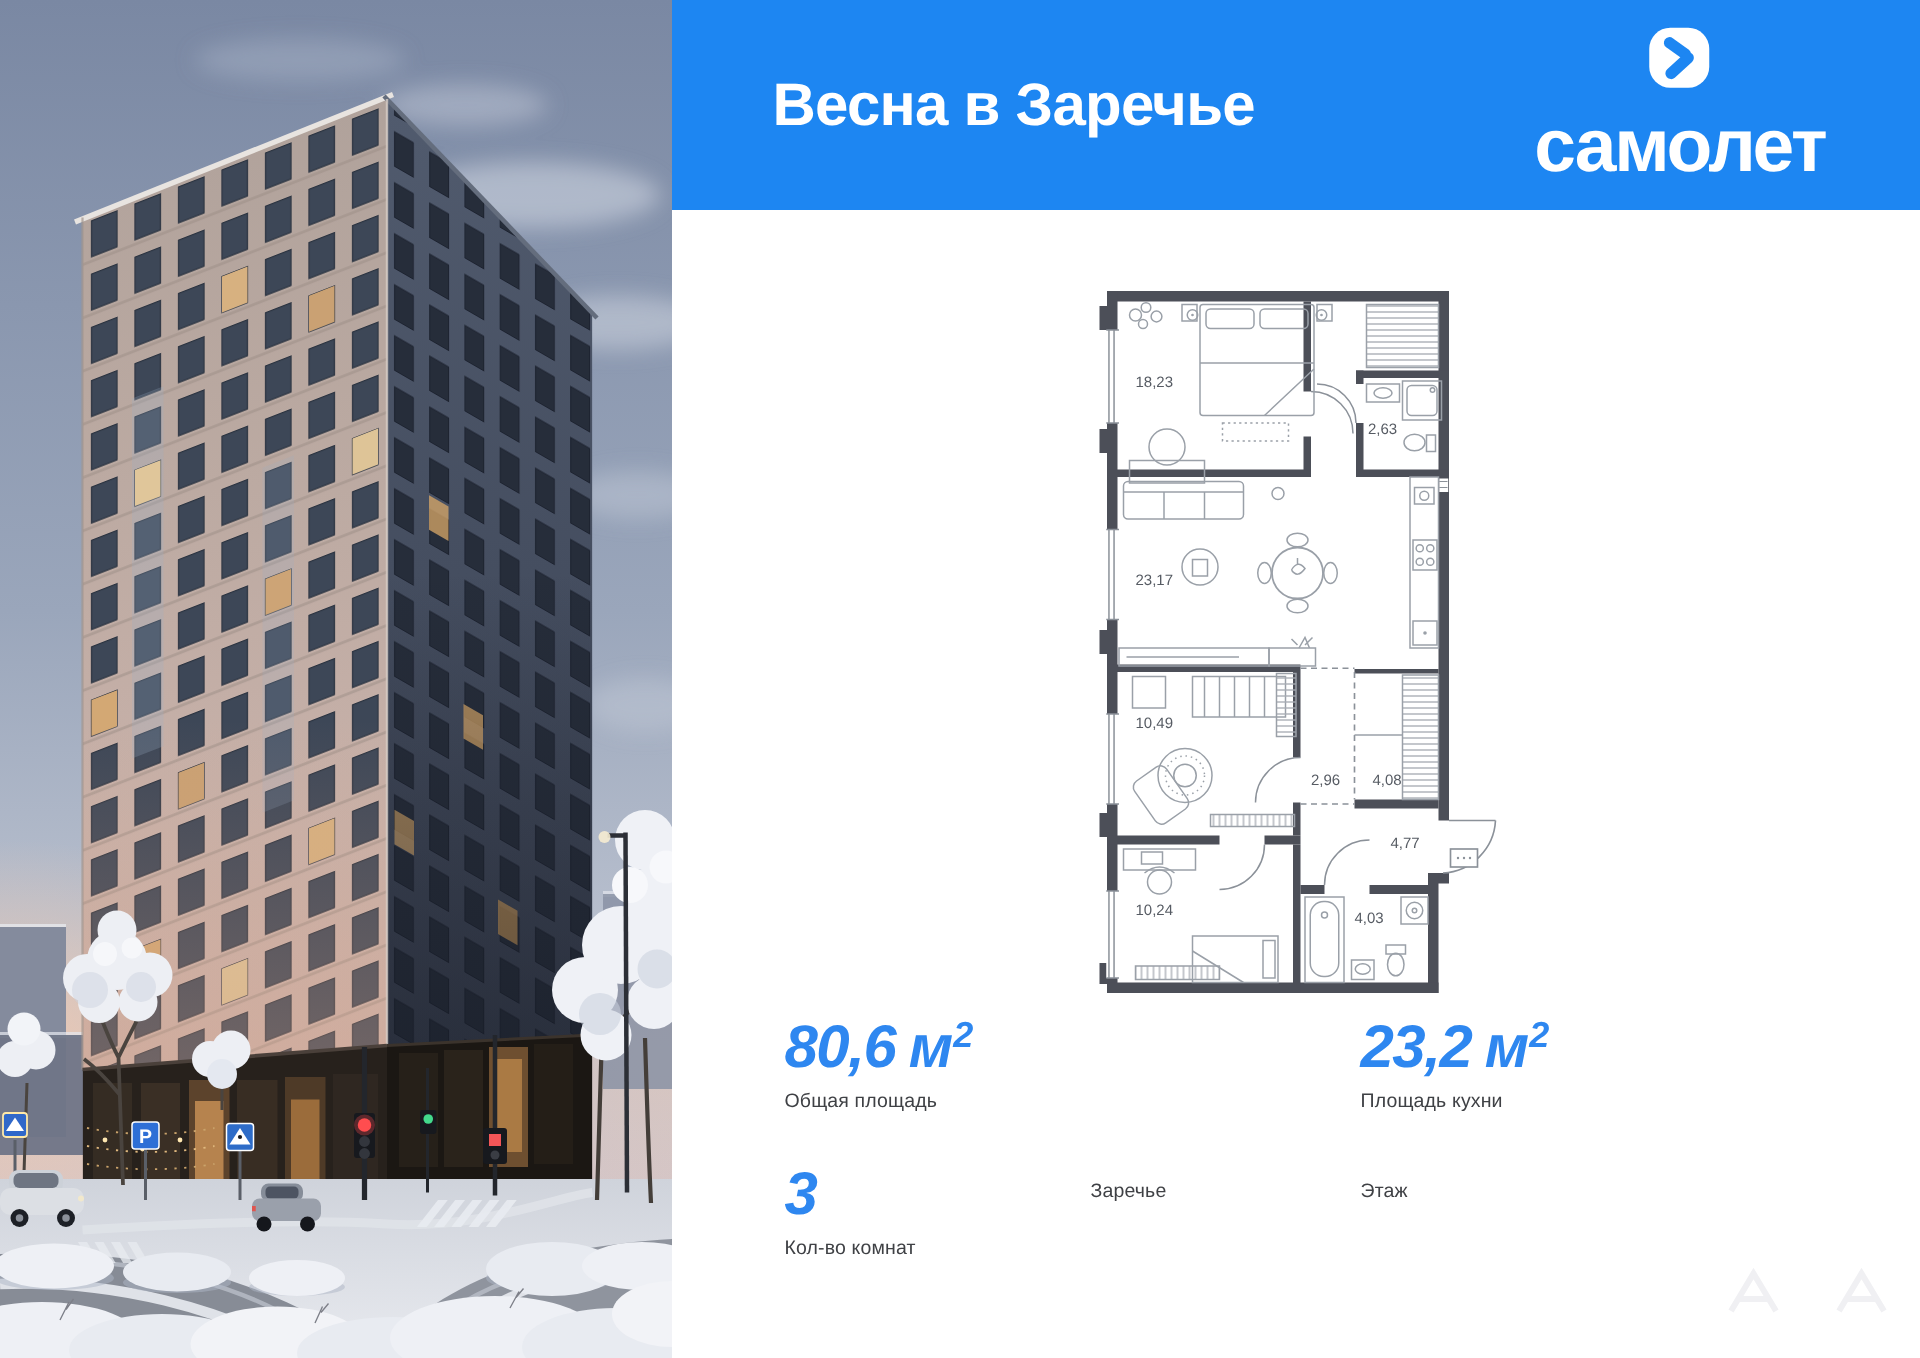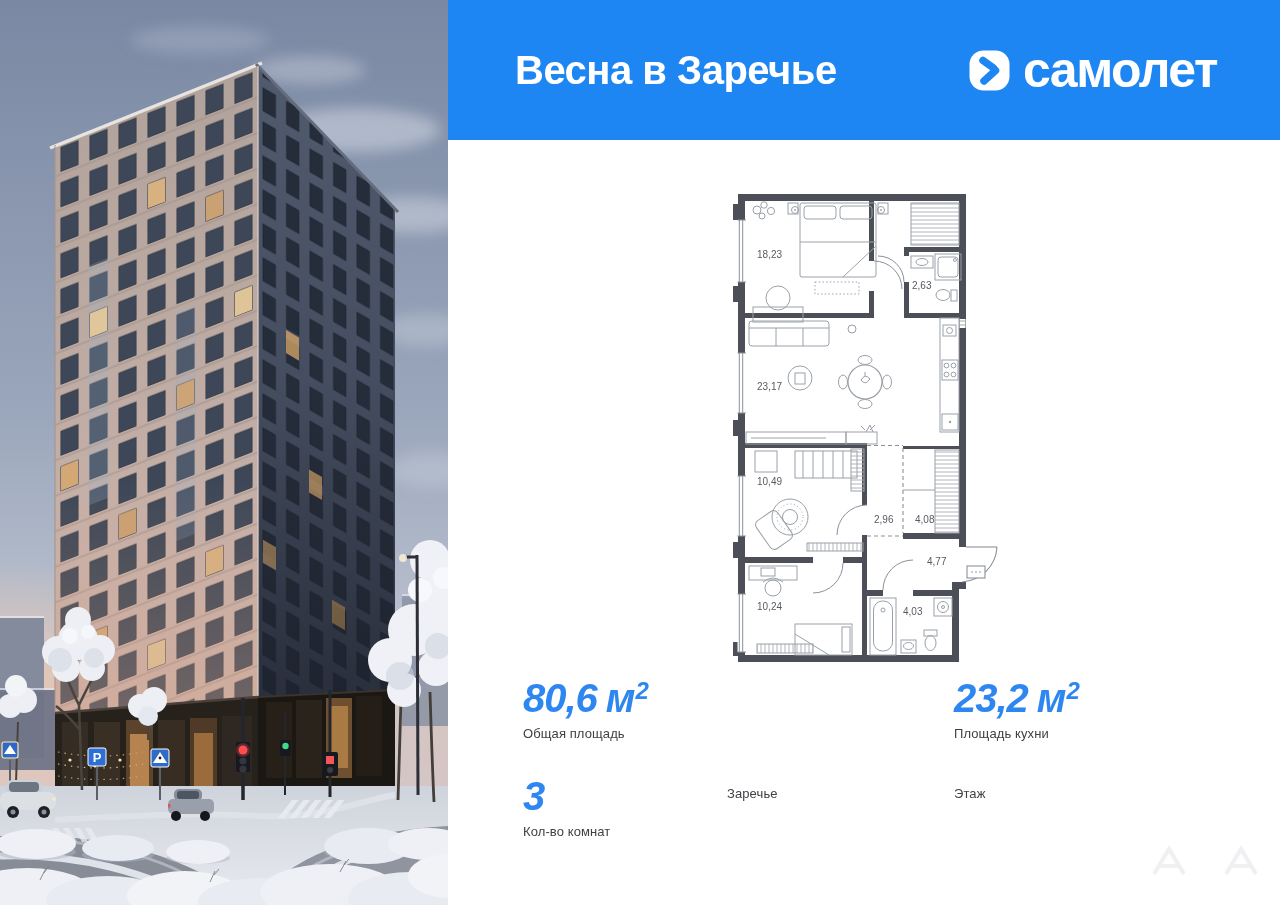--- a/index.html
+++ b/index.html
@@ -4,26 +4,26 @@
 <style>
   html,body{margin:0;padding:0;}
   body{width:1280px;height:905px;position:relative;overflow:hidden;background:#fff;
        font-family:"Liberation Sans",sans-serif;}
   .photo{position:absolute;left:0;top:0;width:448px;height:905px;}
   .right{position:absolute;left:448px;top:0;width:832px;height:905px;background:#fff;}
   .header{position:absolute;left:0;top:0;width:832px;height:140px;background:#1d86f2;
           display:flex;align-items:center;justify-content:space-between;
           padding:0 63px 0 67px;box-sizing:border-box;}
   .title{color:#fff;font-size:40px;font-weight:700;letter-spacing:-0.5px;white-space:nowrap;}
-  .logo{display:flex;align-items:center;gap:13px;}
+  .logo{display:flex;align-items:center;gap:13px;flex-direction:column;}
   .logo-icon{width:41px;height:41px;display:block;}
   .logo-text{color:#fff;font-size:50px;font-weight:700;letter-spacing:-1.5px;line-height:1;}
   .plan{position:absolute;left:283px;top:190px;}
   .stat{position:absolute;width:205px;}
-  .c1{left:75px}.c2{left:279px}.c3{left:506px}
+  .c1{left:75px}.c2{left:279px}.c3{left:459px}
   .r1{top:679px}.r2{top:777px}
   .stat-value{color:#2e87f0;font-size:40px;font-weight:700;letter-spacing:-1px;
               line-height:38px;white-space:nowrap;font-style:italic;}
   .stat-value .unit{margin-left:9px;}
   .stat-value sup{font-size:24px;vertical-align:13px;line-height:0;margin-left:1px;}
   .stat-label{color:#3f4145;font-size:13px;margin-top:9px;letter-spacing:0.1px;}
   .wm{position:absolute;top:845px;width:46px;height:32px;}
   .wm1{left:700px}.wm2{left:772px}
 </style>
 </head>

